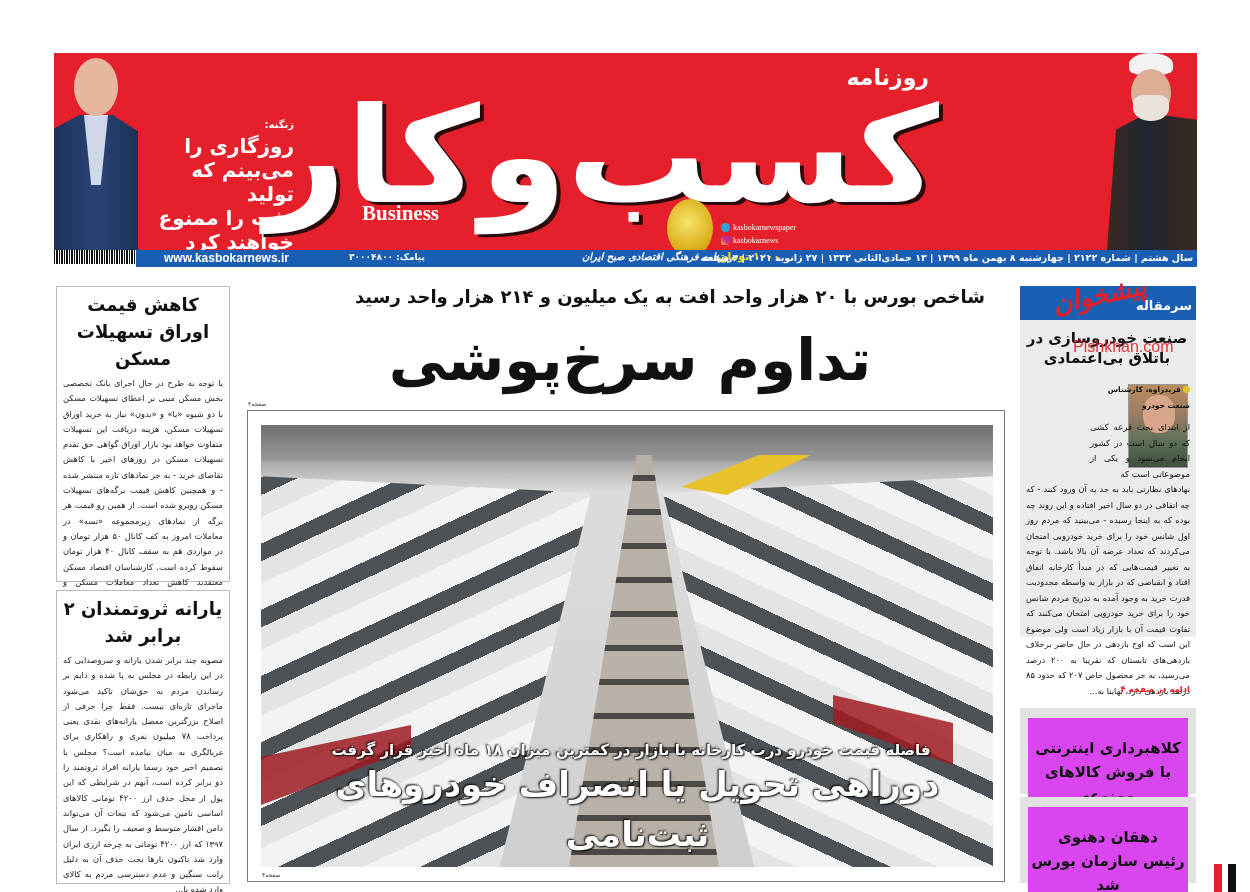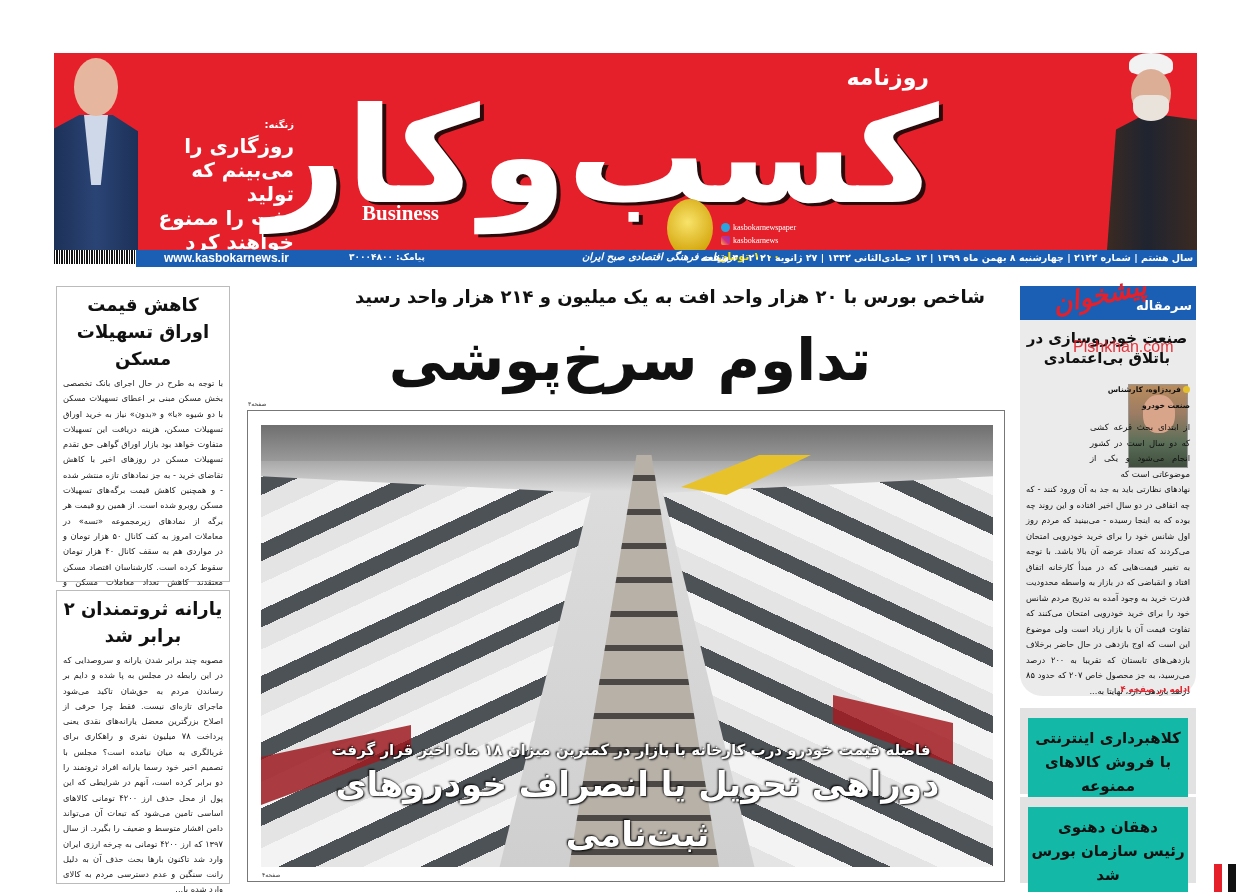--- a/index.html
+++ b/index.html
@@ -53,38 +53,38 @@
   .car-row-l { position: absolute; left: 0; top: 26px; width: 330px; height: 420px; background: repeating-linear-gradient(155deg, #f3f3f3 0 24px, #4d5256 24px 40px, #e4e4e4 40px 60px); clip-path: polygon(0 6%, 100% 10%, 72% 100%, 0 100%); }
   .car-row-r { position: absolute; right: 0; top: 26px; width: 330px; height: 420px; background: repeating-linear-gradient(25deg, #f3f3f3 0 24px, #4d5256 24px 40px, #e4e4e4 40px 60px); clip-path: polygon(0 10%, 100% 6%, 100% 100%, 28% 100%); }
   .yellow-car { position: absolute; left: 420px; top: 30px; width: 130px; height: 40px; background: #e7c22a; clip-path: polygon(0 80%, 60% 0, 100% 0, 35% 100%); }
   .taillight-l { position: absolute; left: 0; top: 300px; width: 150px; height: 80px; background: #9c1a20; clip-path: polygon(0 40%, 100% 0, 100% 30%, 0 100%); opacity: .85; }
   .taillight-r { position: absolute; right: 40px; top: 270px; width: 120px; height: 70px; background: #a21c22; clip-path: polygon(0 0, 100% 40%, 100% 100%, 0 40%); opacity: .85; }
   .photo-caption { position: absolute; left: 0; bottom: 8px; width: 100%; text-align: center; direction: rtl; color: #fff; text-shadow: 1px 1px 2px #000, -1px -1px 2px #000; padding-left: 8px; }
   .photo-caption .cap-sub { font-size: 15px; font-weight: bold; }
   .photo-caption .cap-main { font-size: 34px; font-weight: bold; line-height: 50px; margin-left: 13px; }
 
   
-  .editorial { position: absolute; left: 1020px; top: 286px; width: 176px; height: 410px; background: #ebebeb; direction: rtl; border-radius: 22px; }
+  .editorial { position: absolute; left: 1020px; top: 286px; width: 176px; height: 351px; background: #ebebeb; direction: rtl; }
   .editorial-tab { position: absolute; left: 0; top: 0; width: 176px; height: 34px; background: #1b5fb4; }
   .editorial-label { position: absolute; right: 4px; top: 12px; color: #fff; font-size: 13px; font-weight: bold; }
   .editorial-title { position: absolute; right: 6px; top: 42px; width: 166px; text-align: center; font-size: 15px; font-weight: bold; line-height: 20px; }
   .author-photo { position: absolute; left: 108px; top: 98px; width: 60px; height: 84px; background: linear-gradient(180deg, #b98c5c 0%, #9c7c64 35%, #5b6f58 70%, #3f4e3d 100%); border: 1px solid #999; }
   .author-face { position: absolute; left: 14px; top: 10px; width: 32px; height: 38px; border-radius: 45%; background: #d9a58a; }
   .author-name { position: absolute; right: 6px; top: 96px; width: 100px; font-size: 7.5px; font-weight: bold; line-height: 16px; }
   .author-dot { display: inline-block; width: 7px; height: 7px; border-radius: 50%; background: #e4c12c; margin-left: 2px; vertical-align: middle; }
   .editorial-body-top { position: absolute; right: 6px; top: 134px; width: 100px; font-size: 8.5px; line-height: 15.5px; text-align: justify; }
   .editorial-body { position: absolute; right: 6px; top: 196px; width: 164px; font-size: 8.3px; line-height: 15.5px; text-align: justify; }
   .continue-link { position: absolute; right: 6px; top: 398px; font-size: 8.5px; color: #e5202a; font-weight: bold; }
 
   .watermark { position: absolute; left: 1052px; top: 280px; color: #e5202a; direction: rtl; font-style: italic; transform: rotate(-12deg); }
   .watermark .wm-fa { font-size: 26px; font-weight: bold; font-family: "DejaVu Serif", serif; }
   .watermark-en { position: absolute; left: 1073px; top: 338px; color: #e5202a; font-size: 16px; font-family: "Liberation Sans", sans-serif; opacity: .9; }
 
   .teaser { position: absolute; left: 1020px; width: 176px; background: #e2e2e2; padding: 10px 8px 3px 8px; direction: rtl; }
-  .teaser-inner { background: #14b8a6; text-align: center; font-size: 15px; font-weight: bold; line-height: 24px; padding: 8px 2px; }
+  .teaser-inner { background: #d946ef; text-align: center; font-size: 15px; font-weight: bold; line-height: 24px; padding: 18px 2px; }
   .teaser-page { font-size: 6px; text-align: right; margin-top: 2px; }
 
   .mark-red { position: absolute; left: 1214px; top: 864px; width: 8px; height: 28px; background: #e5202a; }
   .mark-black { position: absolute; left: 1228px; top: 864px; width: 8px; height: 28px; background: #111; }
 </style>
 </head>
 <body>
 
 <div class="masthead">
 

